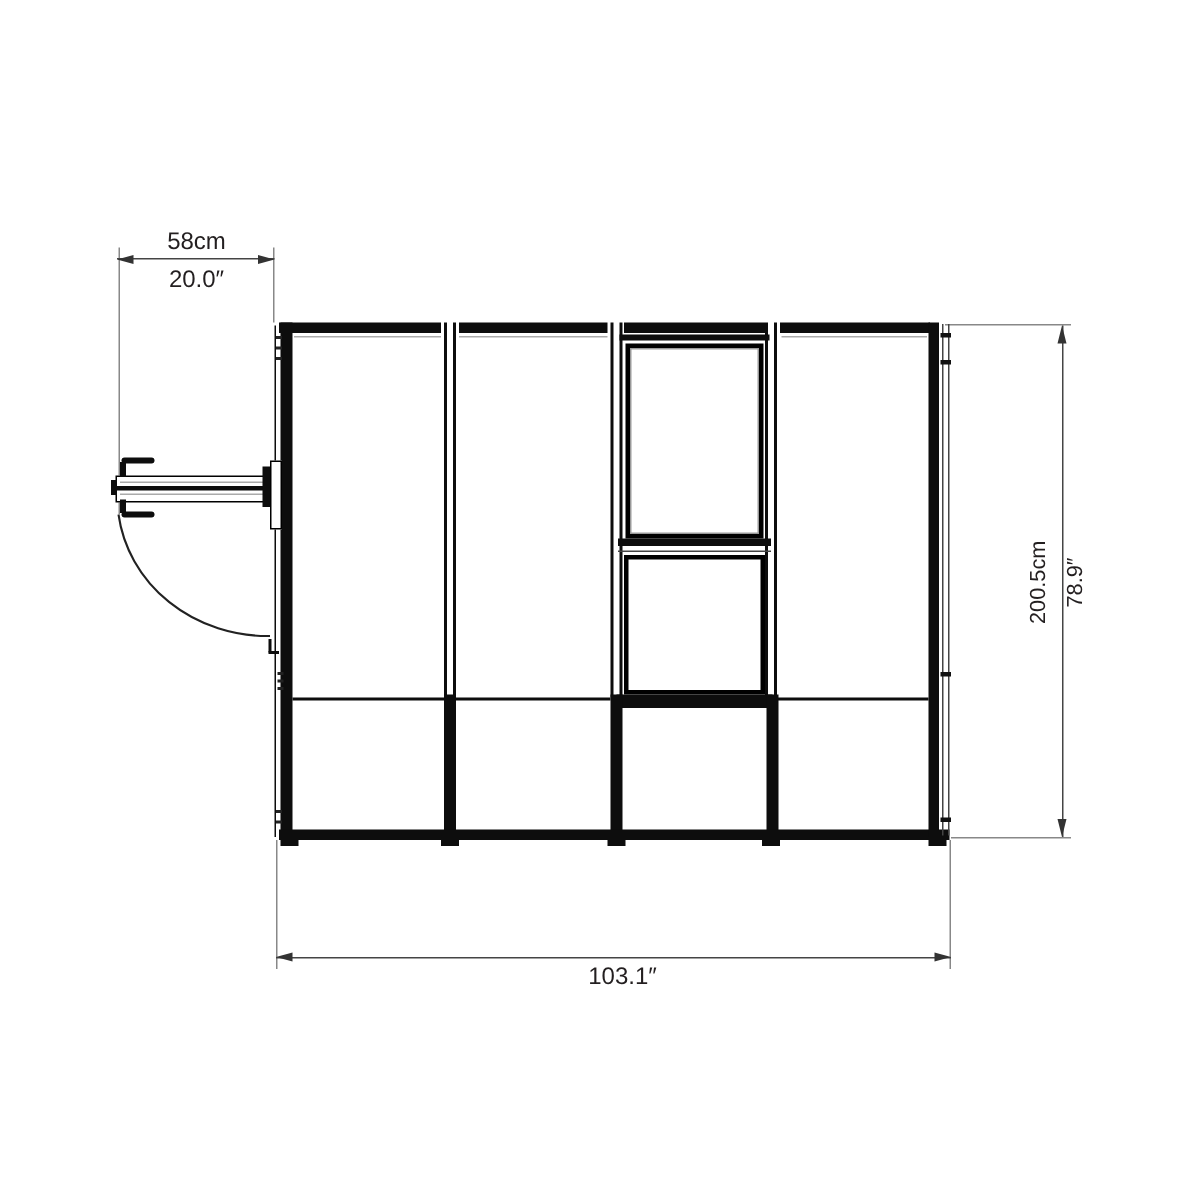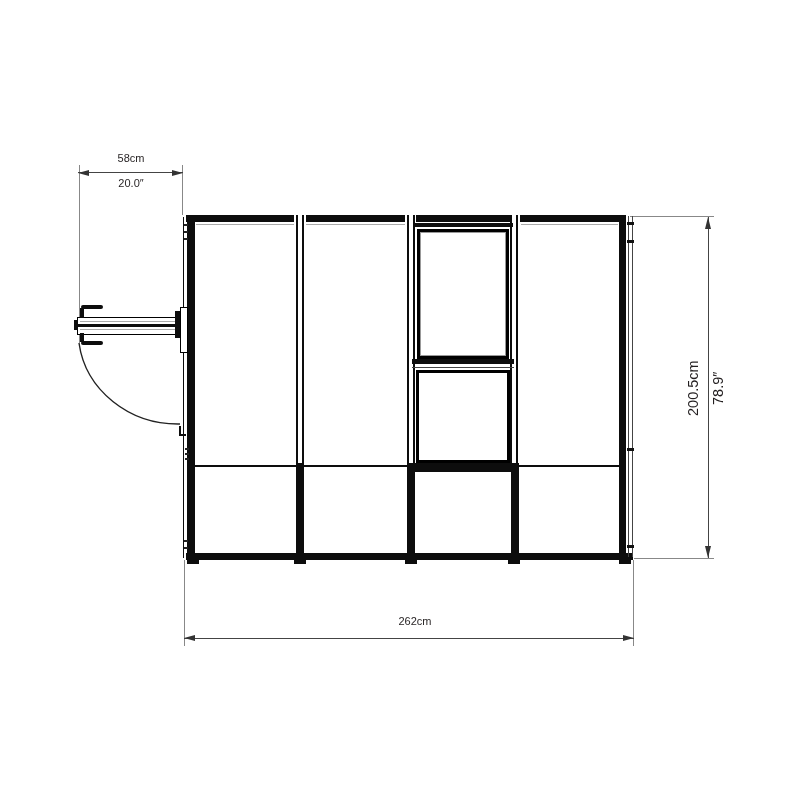--- a/index.html
+++ b/index.html
@@ -6,21 +6,21 @@
   .canvas{
     position:relative;width:800px;height:800px;background:#fff;overflow:hidden;
     font-family:"Liberation Sans", sans-serif;
   }
   .abs{position:absolute;}
   .blk{position:absolute;background:#0d0d0d;}
   .gray{position:absolute;background:#888;}
   .dgray{position:absolute;background:#444;}
   .ltline{position:absolute;background:#aaa;}
   .dim-label{
-    position:absolute;text-align:center;font-size:11px;color:#231f20;
+    position:absolute;text-align:center;font-size:16px;color:#231f20;
     line-height:1.4;white-space:nowrap;
   }
   .dim-label-v{
     position:absolute;writing-mode:vertical-rl;transform:rotate(180deg);
     font-size:14.5px;color:#231f20;display:flex;align-items:center;justify-content:center;
     white-space:nowrap;
   }
   .arr{position:absolute;width:0;height:0;border-style:solid;border-color:transparent;}
   .arr-l{border-width:3px 11px 3px 0;border-right-color:#333;}
   .arr-r{border-width:3px 0 3px 11px;border-left-color:#333;}
@@ -54,21 +54,21 @@
   <div class="arr arr-u" style="left:705px;top:217px;"></div>
   <div class="arr arr-d" style="left:705px;top:546px;"></div>
   <div class="dim-label-v" style="left:684px;top:350px;width:17px;height:76px;">200.5cm</div>
   <div class="dim-label-v" style="left:709px;top:362px;width:17px;height:52px;">78.9″</div>
 
   <div class="gray" style="left:184px;top:560px;width:1px;height:86px;"></div>
   <div class="gray" style="left:633px;top:560px;width:1px;height:86px;"></div>
   <div class="dgray" style="left:184px;top:638px;width:450px;height:1px;"></div>
   <div class="arr arr-l" style="left:184px;top:635px;"></div>
   <div class="arr arr-r" style="left:623px;top:635px;"></div>
-  <div class="dim-label" style="left:350px;top:614px;width:130px;">262cm</div>
+  <div class="dim-label" style="left:350px;top:641px;width:130px;">103.1″</div>
 
   <div class="blk" style="left:183px;top:217px;width:1px;height:341px;"></div>
   <div class="blk" style="left:187px;top:215px;width:8px;height:343px;"></div>
   <div class="frame-tick" style="left:184px;top:224px;"></div>
   <div class="frame-tick" style="left:184px;top:231px;"></div>
   <div class="frame-tick" style="left:184px;top:238px;"></div>
   <div class="frame-tick" style="left:185px;top:448px;"></div>
   <div class="frame-tick" style="left:185px;top:453px;"></div>
   <div class="frame-tick" style="left:185px;top:458px;"></div>
   <div class="frame-tick" style="left:184px;top:540px;"></div>

